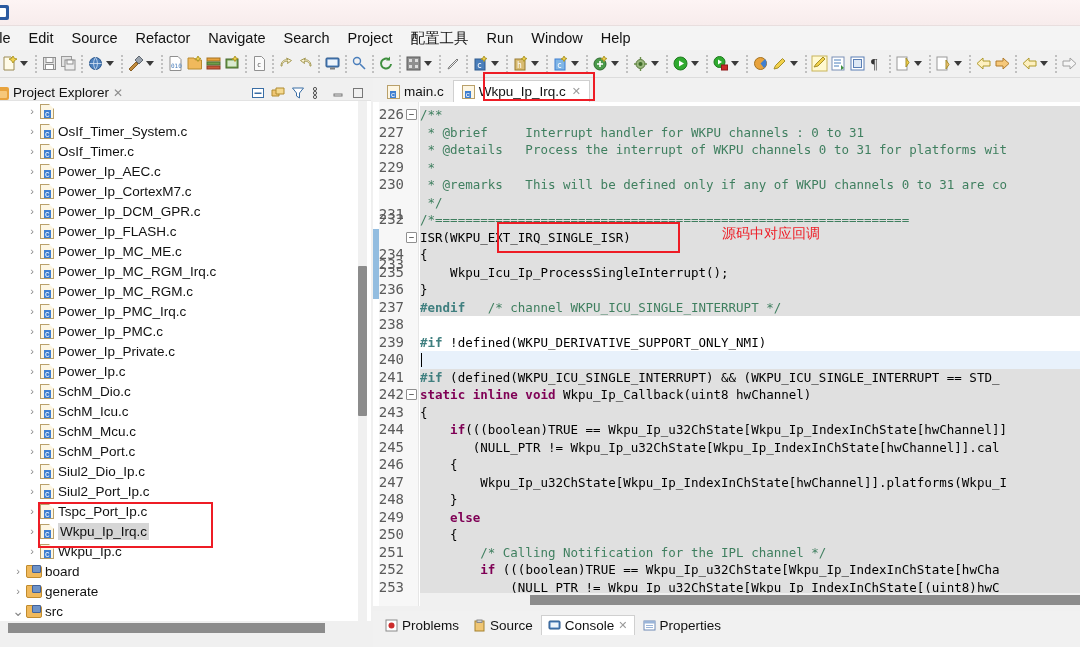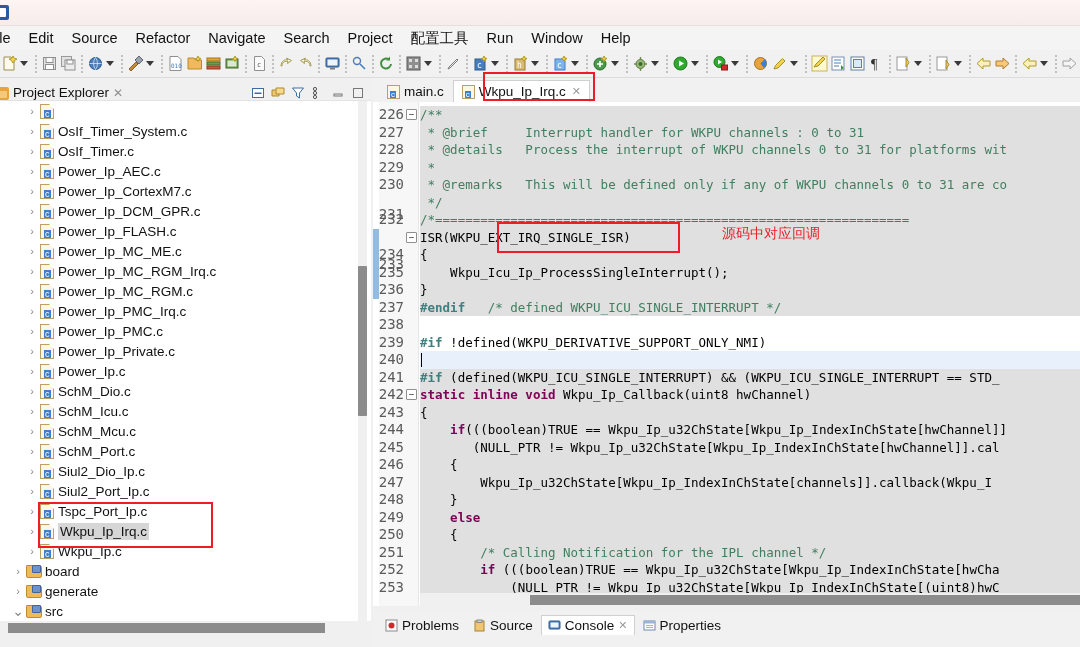--- a/index.html
+++ b/index.html
@@ -725,31 +725,31 @@
             <div class="cl grey" style="top: 21.5px;"><span class="cm"> * @brief     Interrupt handler for WKPU channels : 0 to 31</span></div>
             <div class="cl grey" style="top: 39px;"><span class="cm"> * @details   Process the interrupt of WKPU channels 0 to 31 for platforms wit</span></div>
             <div class="cl grey" style="top: 56.5px;"><span class="cm"> *</span></div>
             <div class="cl grey" style="top: 74px;"><span class="cm"> * @remarks   This will be defined only if any of WKPU channels 0 to 31 are co</span></div>
             <div class="cl grey" style="top: 91.5px;"><span class="cm"> */</span></div>
             <div class="cl grey" style="top: 109px;"><span class="cm">/*===============================================================</span></div>
             <div class="cl grey" style="top: 126.5px;"><span>ISR(WKPU_EXT_IRQ_SINGLE_ISR)</span></div>
             <div class="cl grey" style="top: 144px;"><span>{</span></div>
             <div class="cl grey" style="top: 161.5px;"><span>    Wkpu_Icu_Ip_ProcessSingleInterrupt();</span></div>
             <div class="cl grey" style="top: 179px;"><span>}</span></div>
-            <div class="cl grey" style="top: 196.5px;"><span class="pp">#endif</span><span class="ppc">   /* defined WKPU_ICU_SINGLE_INTERRUPT */</span></div>
+            <div class="cl grey" style="top: 196.5px;"><span class="pp">#endif</span><span class="ppc">   /* channel WKPU_ICU_SINGLE_INTERRUPT */</span></div>
             <div class="cl" style="top: 214px;"><span></span></div>
             <div class="cl" style="top: 231.5px;"><span class="pp">#if</span><span> !defined(WKPU_DERIVATIVE_SUPPORT_ONLY_NMI)</span></div>
             <div class="cl cur" style="top: 249px;"><span></span></div>
             <div class="cl grey" style="top: 266.5px;"><span class="pp">#if</span><span> (defined(WKPU_ICU_SINGLE_INTERRUPT) &amp;&amp; (WKPU_ICU_SINGLE_INTERRUPT == STD_</span></div>
             <div class="cl grey" style="top: 284px;"><span class="kw">static inline void</span><span> Wkpu_Ip_Callback(uint8 hwChannel)</span></div>
             <div class="cl grey" style="top: 301.5px;"><span>{</span></div>
             <div class="cl grey" style="top: 319px;"><span>    </span><span class="kw">if</span><span>(((boolean)TRUE == Wkpu_Ip_u32ChState[Wkpu_Ip_IndexInChState[hwChannel]]</span></div>
             <div class="cl grey" style="top: 336.5px;"><span>       (NULL_PTR != Wkpu_Ip_u32ChState[Wkpu_Ip_IndexInChState[hwChannel]].cal</span></div>
             <div class="cl grey" style="top: 354px;"><span>    {</span></div>
-            <div class="cl grey" style="top: 371.5px;"><span>        Wkpu_Ip_u32ChState[Wkpu_Ip_IndexInChState[channels]].callback(Wkpu_I</span></div>
+            <div class="cl grey" style="top: 371.5px;"><span>        Wkpu_Ip_u32ChState[Wkpu_Ip_IndexInChState[hwChannel]].platforms(Wkpu_I</span></div>
             <div class="cl grey" style="top: 389px;"><span>    }</span></div>
             <div class="cl grey" style="top: 406.5px;"><span>    </span><span class="kw">else</span></div>
             <div class="cl grey" style="top: 424px;"><span>    {</span></div>
             <div class="cl grey" style="top: 441.5px;"><span class="cm">        /* Calling Notification for the IPL channel */</span></div>
             <div class="cl grey" style="top: 459px;"><span>        </span><span class="kw">if</span><span> (((boolean)TRUE == Wkpu_Ip_u32ChState[Wkpu_Ip_IndexInChState[hwCha</span></div>
             <div class="cl grey" style="top: 476.5px;"><span>            (NULL_PTR != Wkpu_Ip_u32ChState[Wkpu_Ip_IndexInChState[(uint8)hwC</span></div>
             <div class="caret" style="top: 251px; left: 1px;"></div>
           </div>
         <div class="ed-hscroll-wrap">
           <div class="ed-hscroll"></div>

